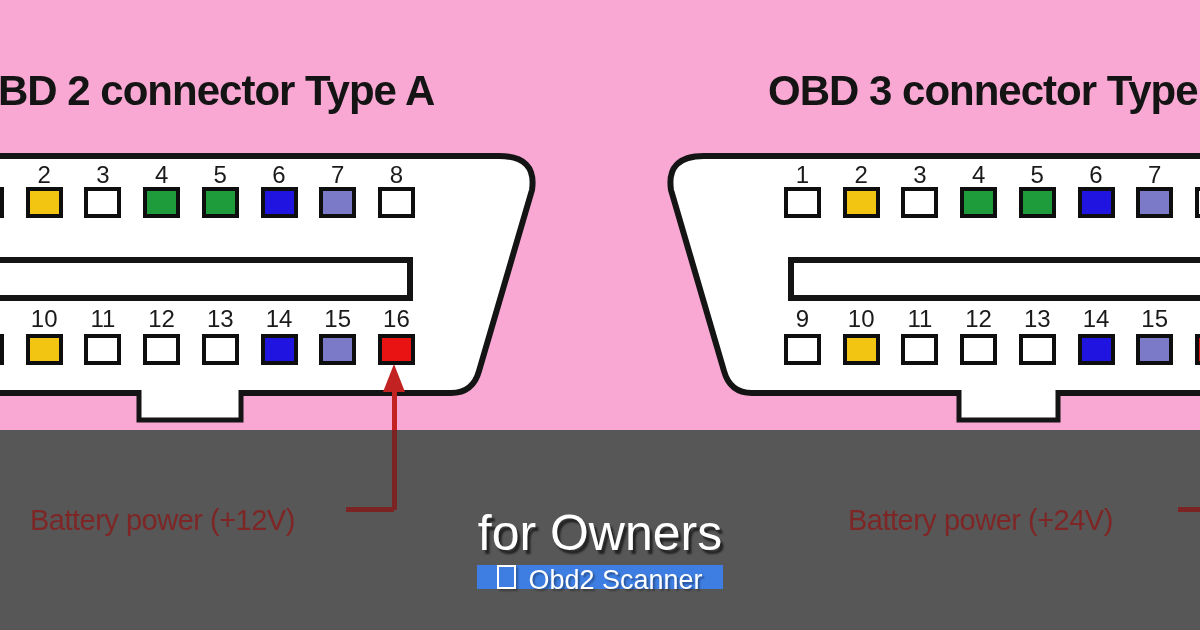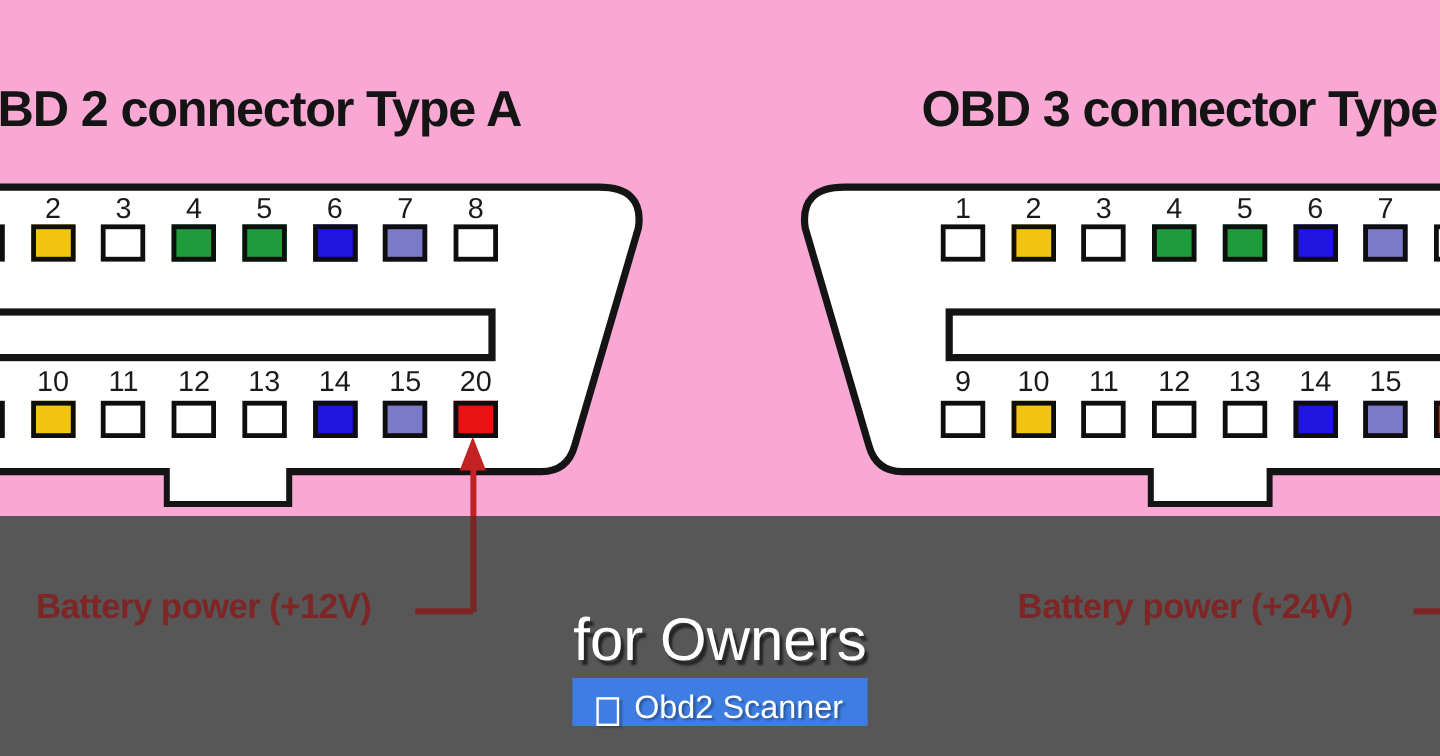--- a/index.html
+++ b/index.html
@@ -21,41 +21,41 @@
   }
   .pin-num{
     position:absolute;width:37px;text-align:center;font-size:24px;
     color:#1a1a1a;line-height:26px;
   }
   .overlay{
     position:absolute;left:0;top:430px;width:1200px;height:200px;
     background:var(--overlay_bg,#575757);
   }
   .battery-label{
-    position:absolute;top:61px;font-size:29px;font-weight:bold;
+    position:absolute;top:75px;font-size:29px;font-weight:normal;
     color:var(--battery_label,#7e2626);letter-spacing:-0.5px;white-space:nowrap;
     line-height:1.1;
   }
   .battery-label.left{left:30px;}
   .battery-label.right{left:848px;text-align:right;}
   .red-line{position:absolute;background:var(--arrow_red_dim,#7c2424);}
   .red-line.vert{left:392px;top:0;width:5px;height:80px;}
   .red-line.horiz{left:346px;top:77px;width:48px;height:5px;}
   .red-line.dash-right{left:1178px;top:77px;width:22px;height:5px;}
   .caption-line{
     position:absolute;left:0;width:1200px;text-align:center;
     font-size:50px;line-height:1.1;color:var(--title_color,#fff);
     text-shadow:3px 4px 2px rgba(0,0,0,0.6);white-space:nowrap;
   }
   .caption-line.l1{top:20px;}
   .caption-line.l2{top:76px;}
   .badge{
-    position:absolute;left:477px;top:135px;min-width:246px;height:40px;
+    position:absolute;left:477px;top:135px;min-width:246px;height:24px;
     box-sizing:border-box;background:var(--badge_bg,#3e7ee2);
-    display:flex;align-items:flex-end;justify-content:center;gap:12px;
+    display:flex;align-items:flex-start;justify-content:center;gap:12px;
     color:#fff;font-size:27px;text-shadow:2px 2px 2px rgba(0,0,0,0.35);
   }
   .badge-glyph{
     display:inline-block;width:15px;height:20px;border:2px solid #ffffff;
     box-shadow:2px 2px 2px rgba(0,0,0,0.3);
   }
 </style>
 </head>
 <body>
 
@@ -104,21 +104,21 @@
       <div class="pin-num" style="left: 84.4px; top: 306px;">11</div>
       <div class="pin" style="left: 84.4px; top: 334px; background: rgb(255, 255, 255);"></div>
       <div class="pin-num" style="left: 143.1px; top: 306px;">12</div>
       <div class="pin" style="left: 143.1px; top: 334px; background: rgb(255, 255, 255);"></div>
       <div class="pin-num" style="left: 201.8px; top: 306px;">13</div>
       <div class="pin" style="left: 201.8px; top: 334px; background: rgb(255, 255, 255);"></div>
       <div class="pin-num" style="left: 260.5px; top: 306px;">14</div>
       <div class="pin" style="left: 260.5px; top: 334px; background: rgb(31, 20, 224);"></div>
       <div class="pin-num" style="left: 319.2px; top: 306px;">15</div>
       <div class="pin" style="left: 319.2px; top: 334px; background: rgb(123, 122, 201);"></div>
-      <div class="pin-num" style="left: 377.9px; top: 306px;">20</div>
+      <div class="pin-num" style="left: 377.9px; top: 306px;">16</div>
       <div class="pin" style="left: 377.9px; top: 334px; background: rgb(233, 19, 19);"></div>
     </div>
   <div>
       <div class="pin-num" style="left: 784px; top: 162px;">1</div>
       <div class="pin" style="left: 784px; top: 187px; background: rgb(255, 255, 255);"></div>
       <div class="pin-num" style="left: 842.7px; top: 162px;">2</div>
       <div class="pin" style="left: 842.7px; top: 187px; background: rgb(242, 197, 19);"></div>
       <div class="pin-num" style="left: 901.4px; top: 162px;">3</div>
       <div class="pin" style="left: 901.4px; top: 187px; background: rgb(255, 255, 255);"></div>
       <div class="pin-num" style="left: 960.1px; top: 162px;">4</div>

